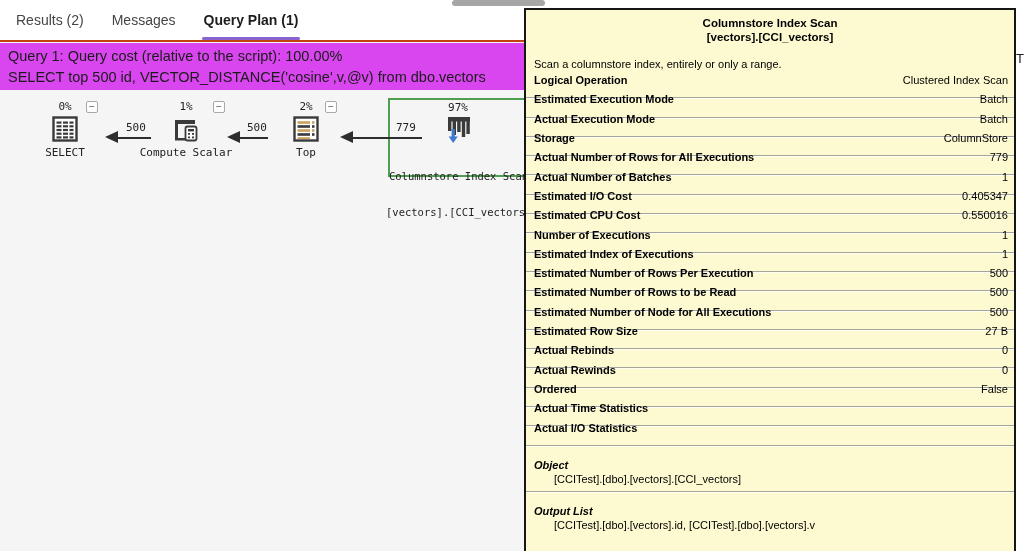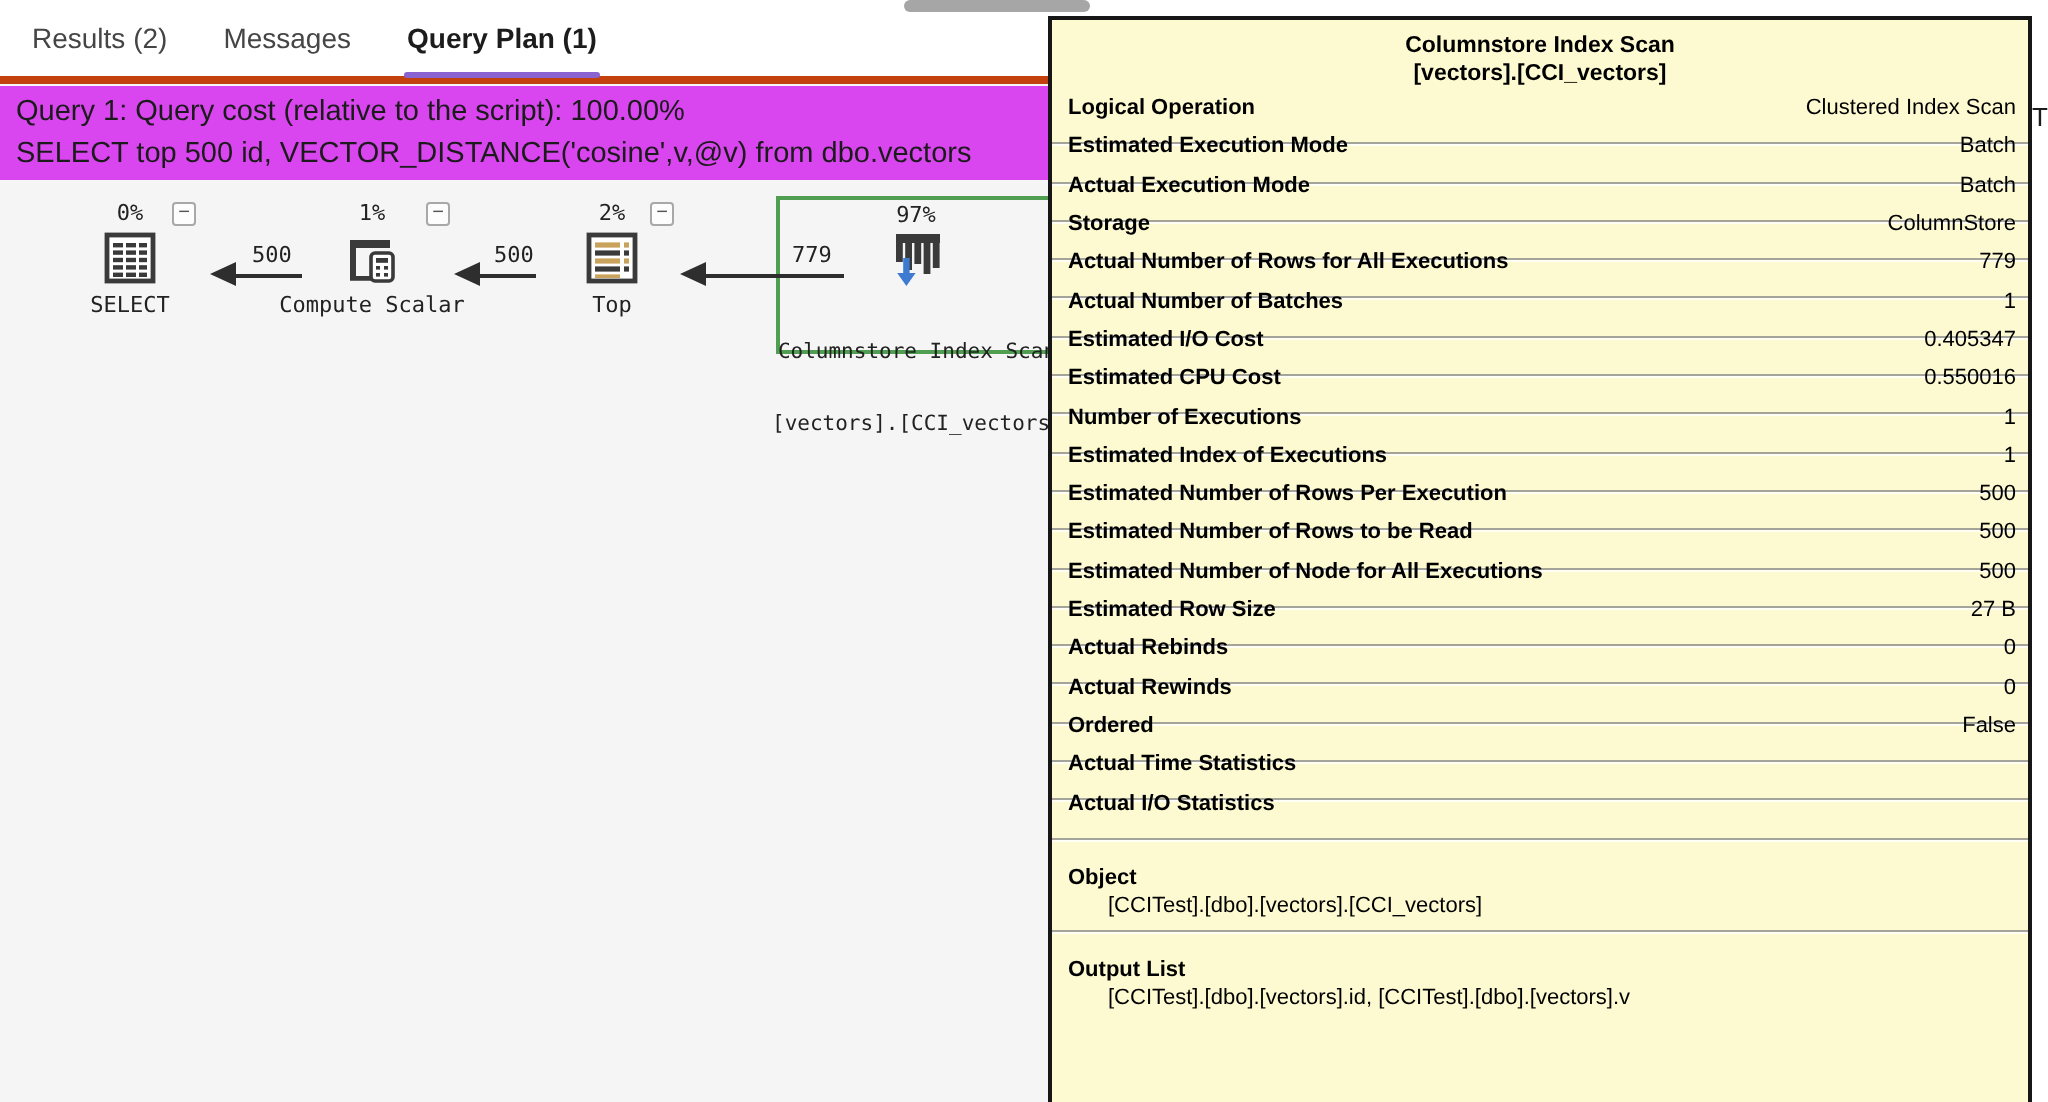--- a/index.html
+++ b/index.html
@@ -1,21 +1,21 @@
 <!DOCTYPE html>
 <html><head>
 <meta charset="utf-8">
 <style>
   * { margin:0; padding:0; box-sizing:border-box; }
   html,body { width:1024px; height:551px; overflow:hidden; }
   body { position:relative; font-family:"Liberation Sans", sans-serif; background:#f5f5f5; }
 
   
   .tabbar { position:absolute; left:0; top:0; width:1024px; height:42px; background:#ffffff;
-            display:flex; align-items:center; border-bottom:4px solid #c2410c; }
+            display:flex; align-items:center; border-bottom:2px solid #c2410c; }
   .tab { position:relative; height:42px; display:flex; align-items:center; padding:0 14px;
          font-size:14px; color:#454545; cursor:pointer; }
   .tab.first { margin-left:2px; }
   .tab.active { color:#1c1c1c; font-weight:700; }
   .tab.active .tab-underline { position:absolute; left:12px; right:12px; bottom:1px; height:3.5px;
          border-radius:2px; background:#8a63d2; }
 
   
   .query-strip { position:absolute; left:0; top:43px; width:824px; height:47px; background:#d946ef;
                  padding:3px 8px 0 8px; }
@@ -49,21 +49,21 @@
              background:#fdfad1; border:2px solid #161616; font-size:11px; color:#000; }
   .tt-title { text-align:center; font-weight:700; font-size:11.5px; line-height:13.5px; margin-top:7px; }
   .tt-desc { margin:14px 8px 0 8px; font-size:11px; }
   .tt-rows { margin-top:9px; }
   .tt-row { display:flex; justify-content:space-between; align-items:center; height:19.3px;
             padding:0 6px 16px 8px; border-bottom:1px solid #a4a49a; box-shadow:0 1px 0 rgba(255,255,255,0.75); }
   .tt-row .lbl { font-weight:700; white-space:nowrap; }
   .tt-row .val { white-space:nowrap; }
   .tt-section { padding:13px 8px 6px 8px; border-bottom:1px solid #a4a49a; box-shadow:0 1px 0 rgba(255,255,255,0.75); }
   .tt-section.last { border-bottom:none; box-shadow:none; }
-  .tt-section .lbl { font-weight:700; }
+  .tt-section .lbl { font-weight:700;font-style:italic; }
   .tt-section .val { margin-top:2px;margin-left:20px; }
 </style>
 </head>
 <body>
 
 <div class="tabbar">
   <div class="tab first">
     <span>Results (2)</span>
   </div>
   <div class="tab">
@@ -189,20 +189,21 @@
 </div>
 
 <div class="right-sliver"></div>
 <div class="edge-frag">T</div>
 
 <div class="tooltip">
   <div class="tt-title">
     <div>Columnstore Index Scan</div>
     <div>[vectors].[CCI_vectors]</div>
   </div>
+  <div class="tt-desc">Scan a columnstore index, entirely or only a range.</div>
 
   <div class="tt-rows">
     <div class="tt-row">
         <span class="lbl">Logical Operation</span>
         <span class="val">Clustered Index Scan</span>
       </div>
     <div class="tt-row">
         <span class="lbl">Estimated Execution Mode</span>
         <span class="val">Batch</span>
       </div>

